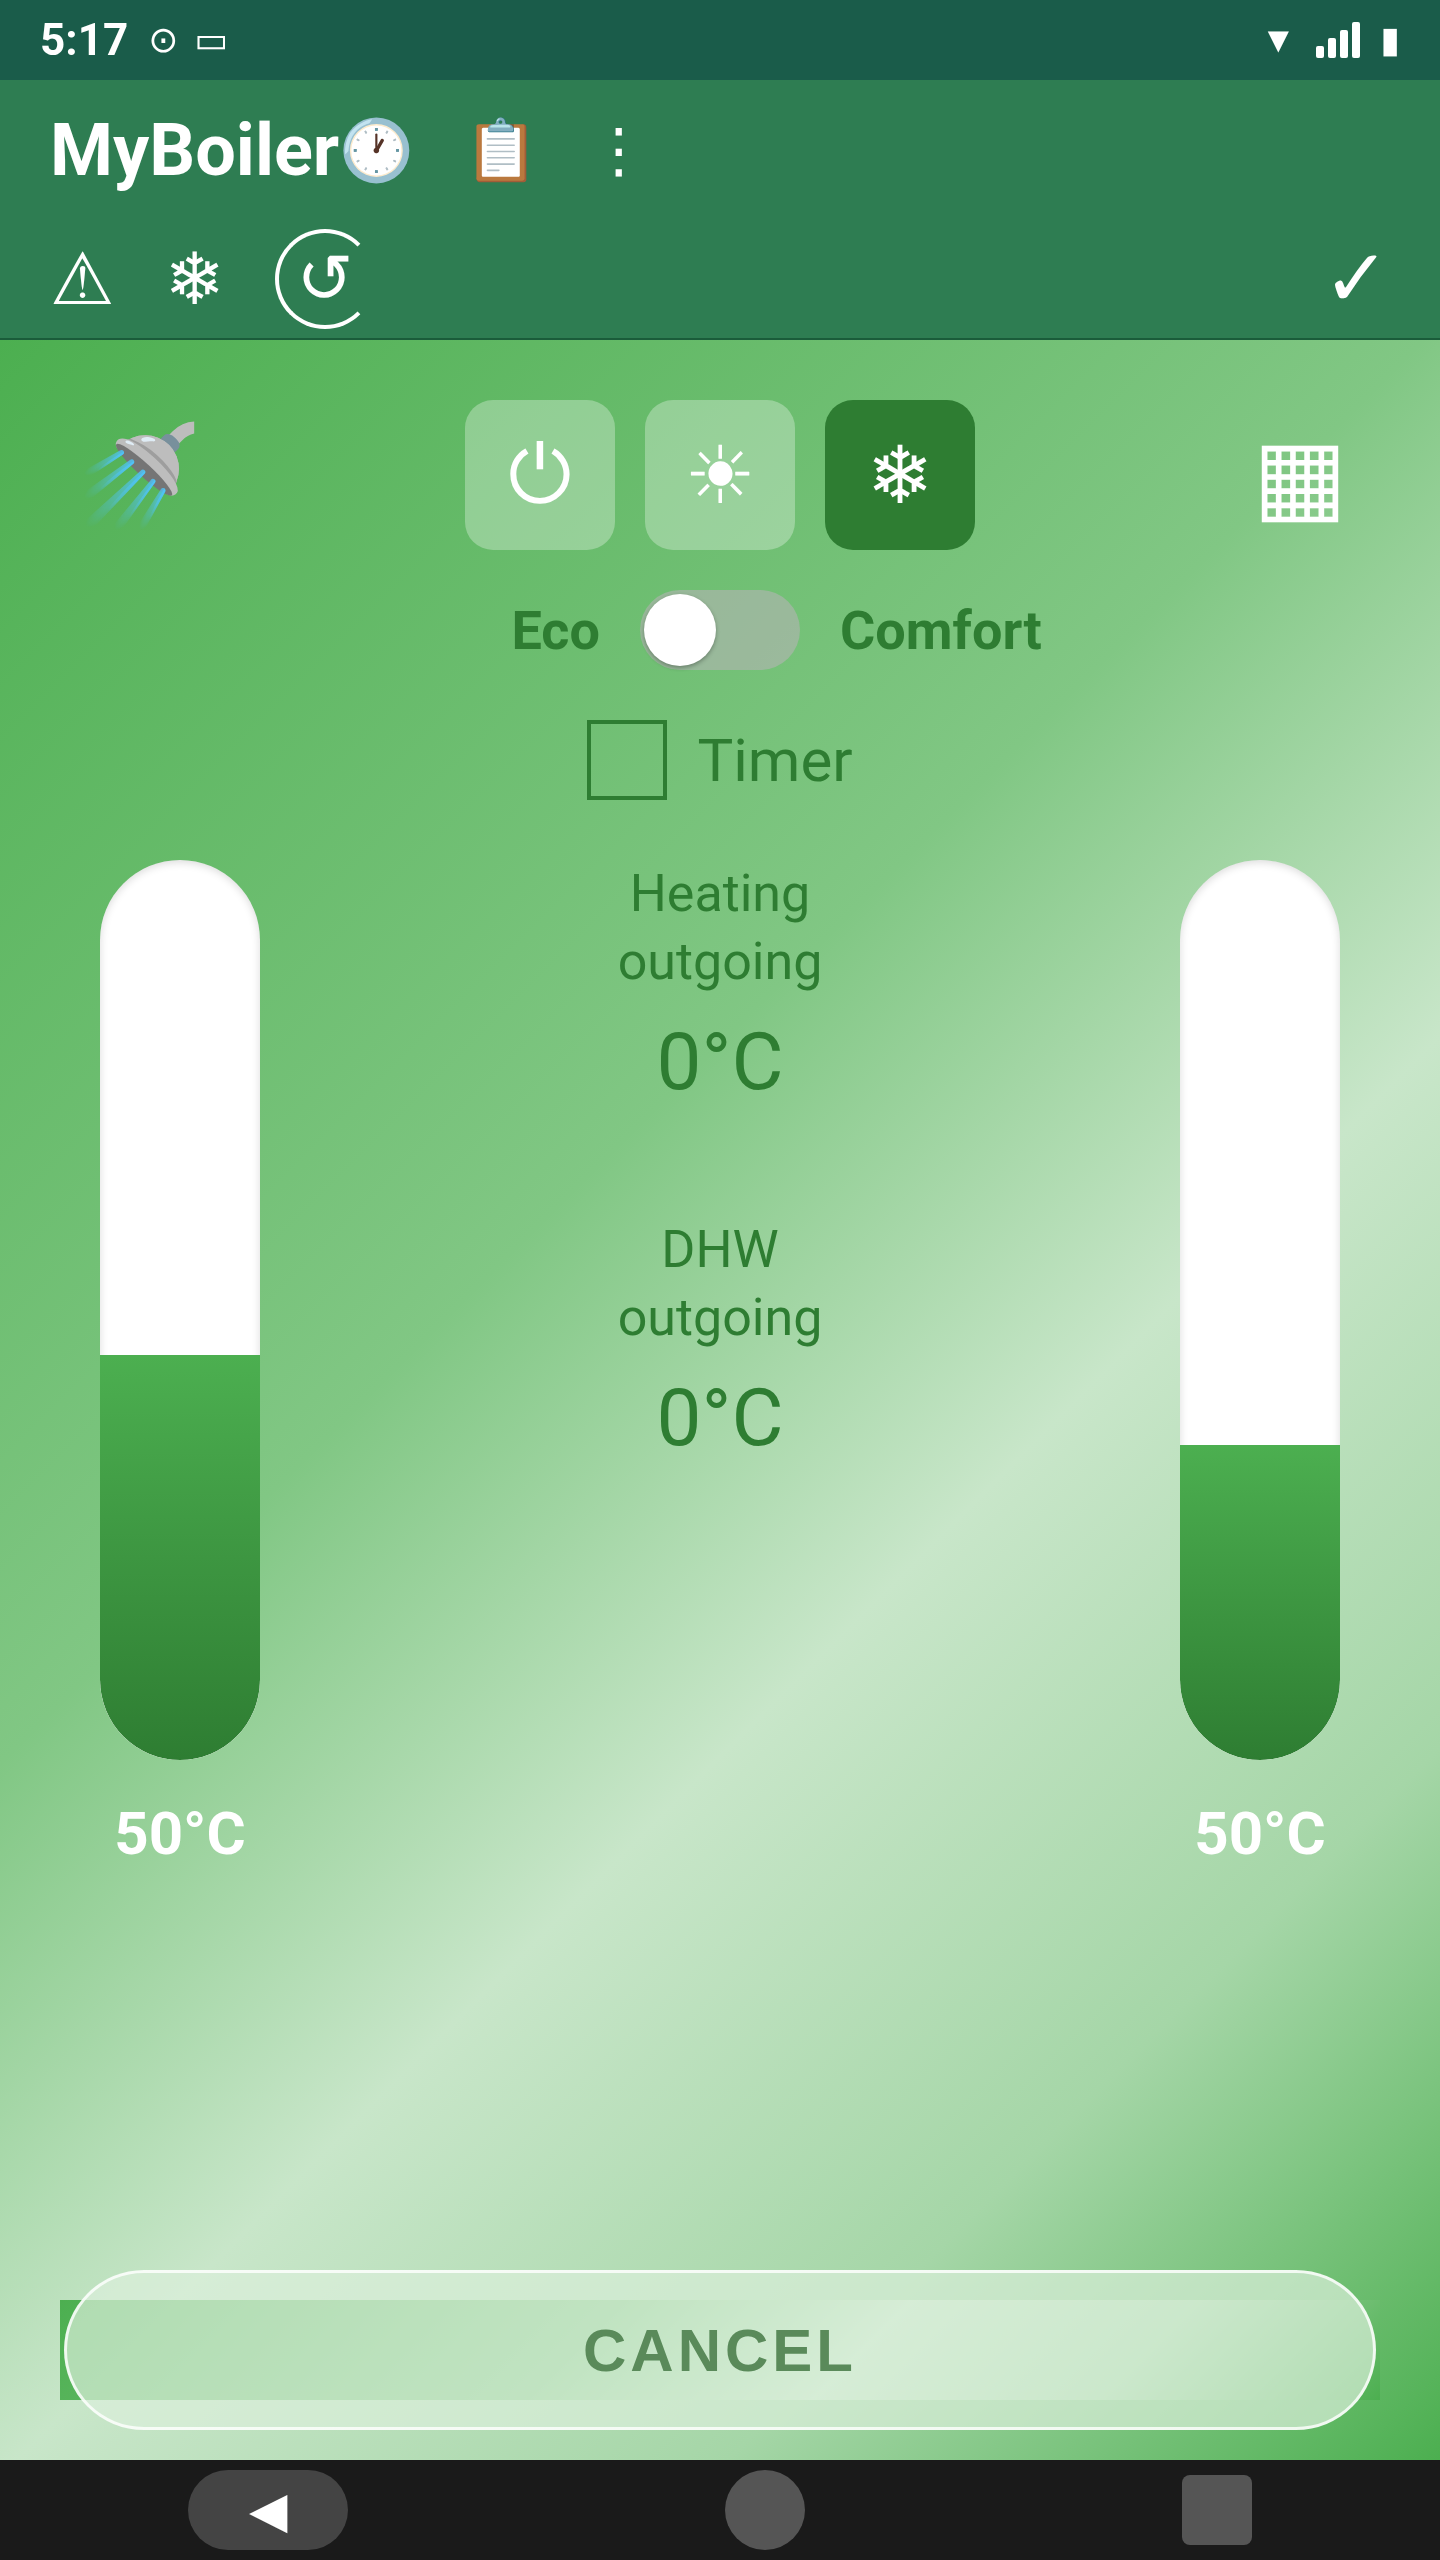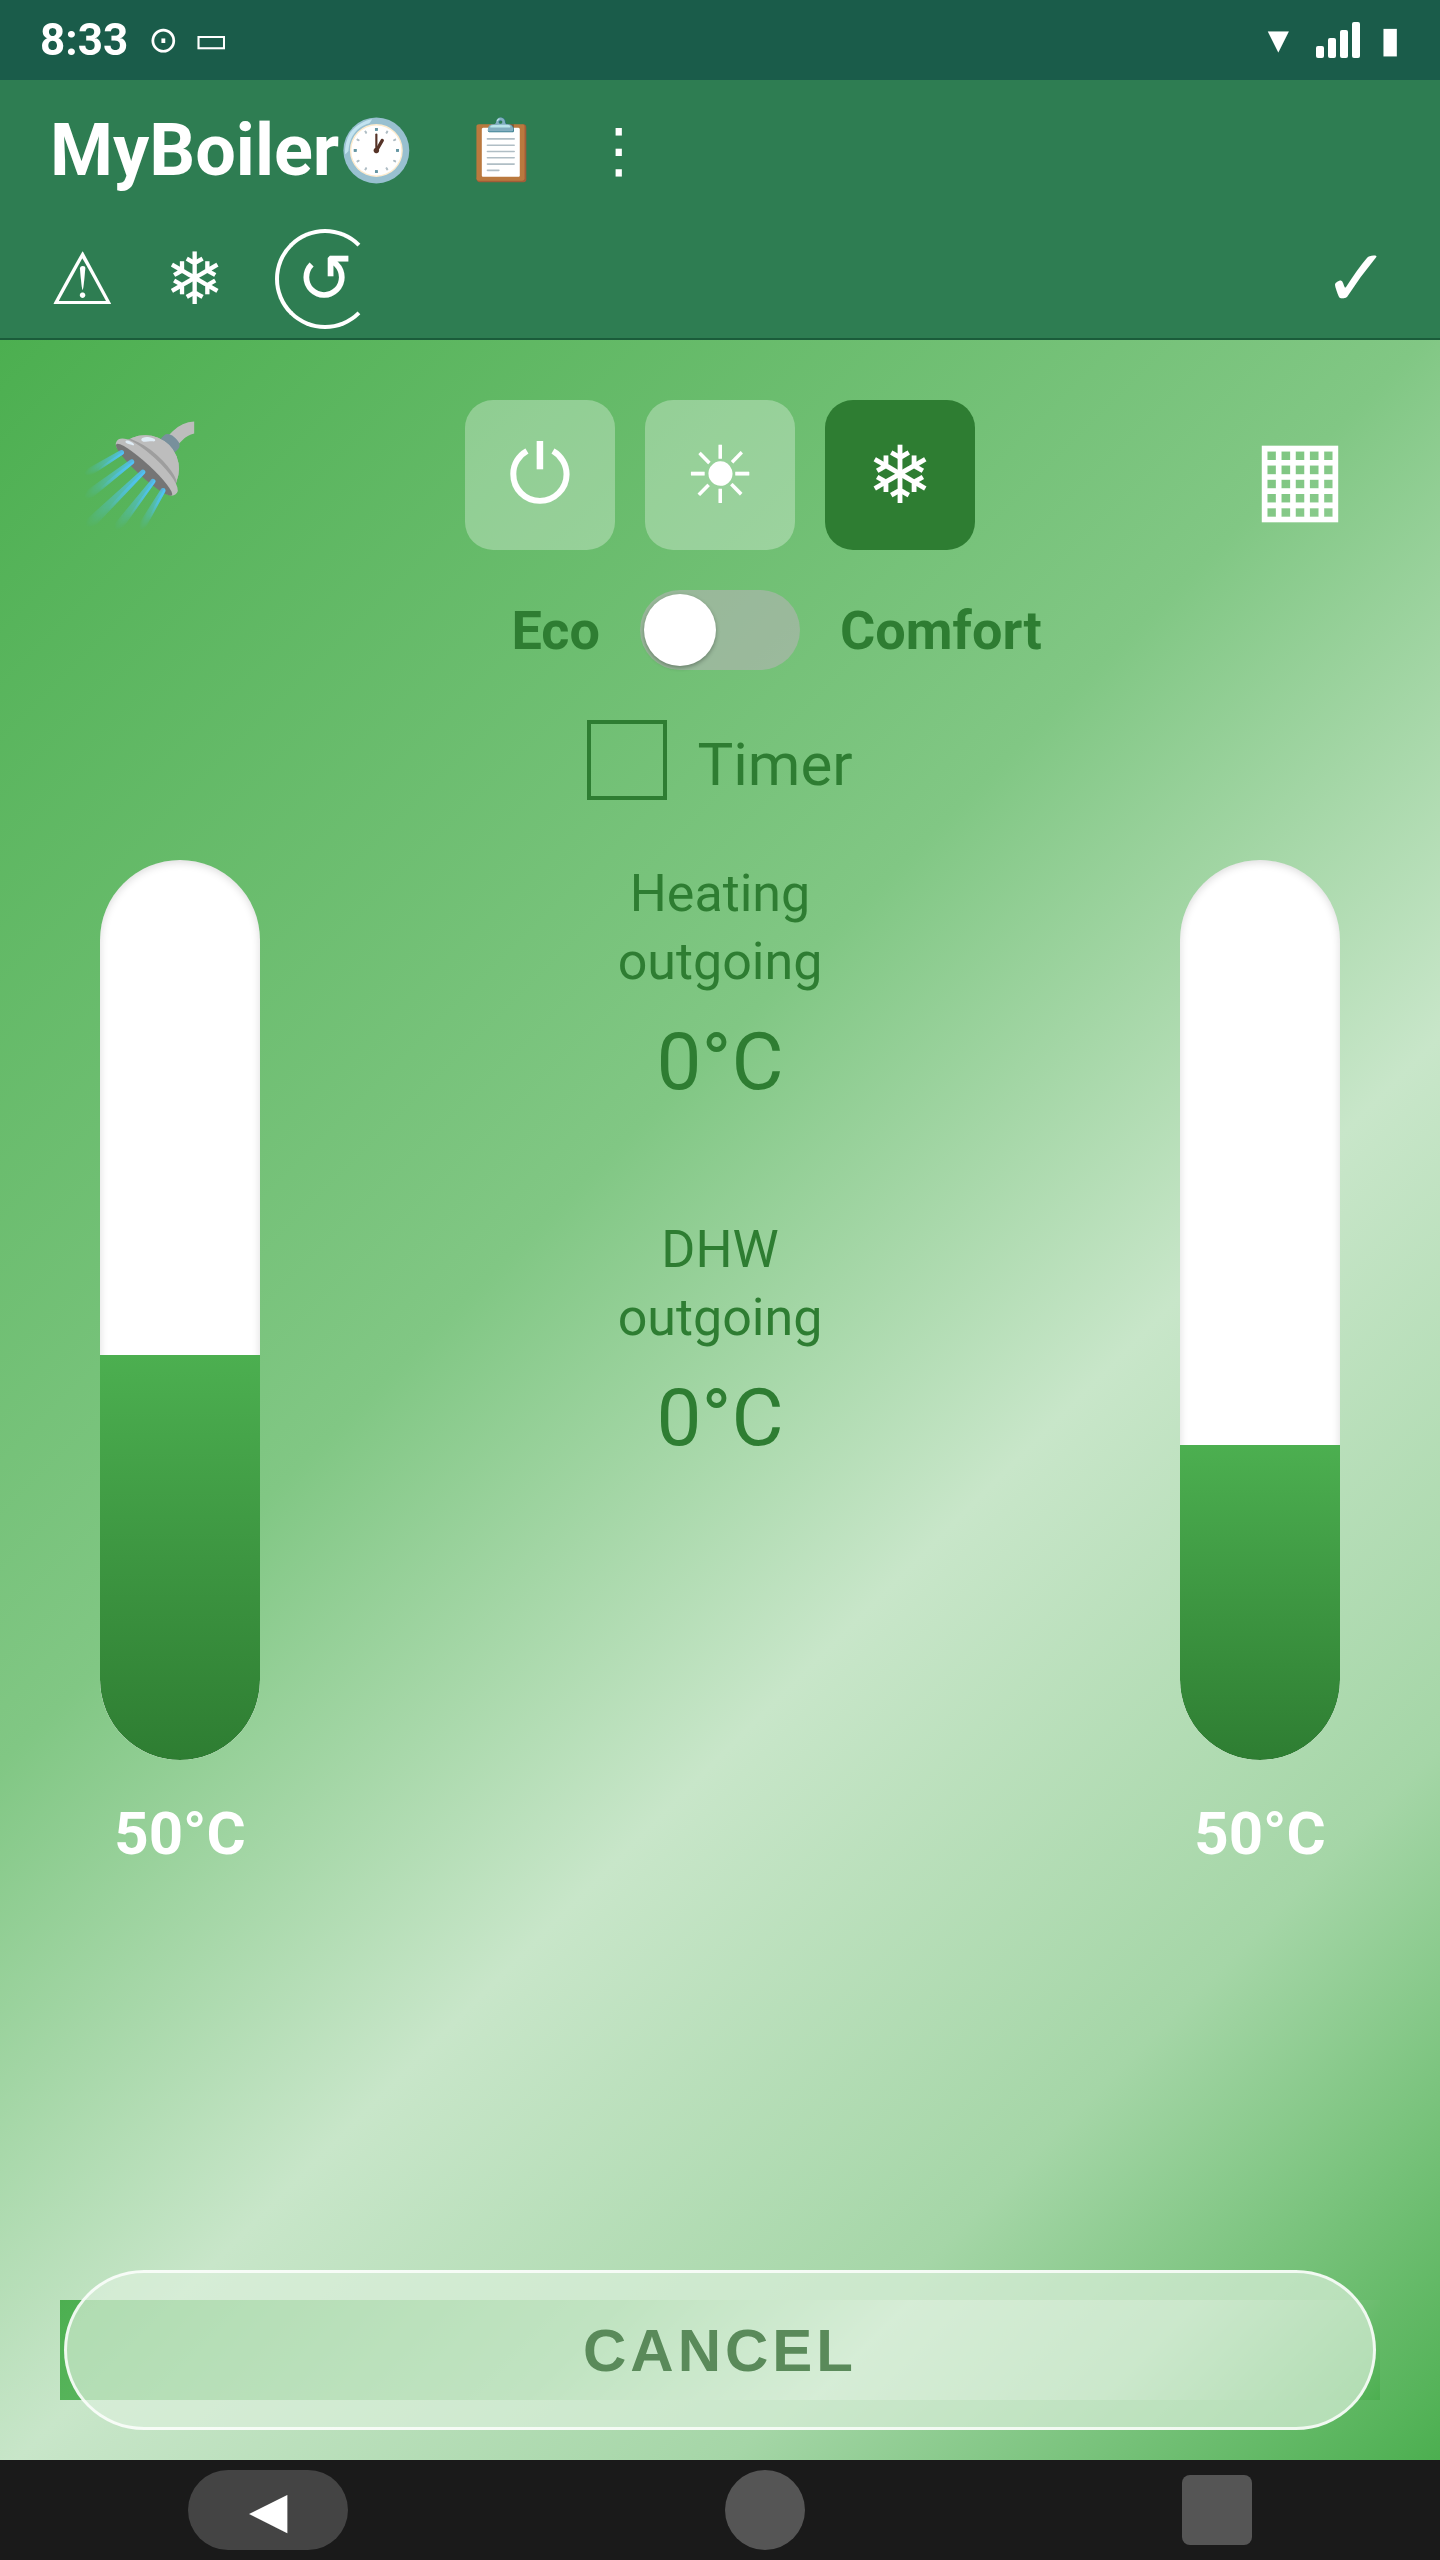--- a/index.html
+++ b/index.html
@@ -205,21 +205,21 @@
       box-shadow: 0 2px 4px rgba(0,0,0,0.3);
       transition: left 0.2s;
     }
     .toggle-thumb-right {
       left: 84px;
     }
 
     
     .timer-row {
       display: flex;
-      align-items: flex-end;
+      align-items: center;
       gap: 30px;
       margin-bottom: 60px;
     }
     .timer-checkbox {
       width: 80px;
       height: 80px;
       border: 4px solid #2e7d32;
       background: transparent;
       cursor: pointer;
       display: flex;
@@ -375,21 +375,21 @@
       width: 8px;
       background: white;
       border-radius: 2px;
     }
   </style>
 </head>
 <body>
 
 <div class="status-bar">
   <div class="status-left">
-    <span class="status-time">8:33</span>
+    <span class="status-time">5:17</span>
     <div class="status-icons">
       <span class="status-icon">⊙</span>
       <span class="status-icon">▭</span>
     </div>
   </div>
   <div class="status-right">
     <span class="status-icon">▼</span>
     <div class="signal-bars">
       <div class="signal-bar" style="height:12px;"></div>
       <div class="signal-bar" style="height:20px;"></div>

